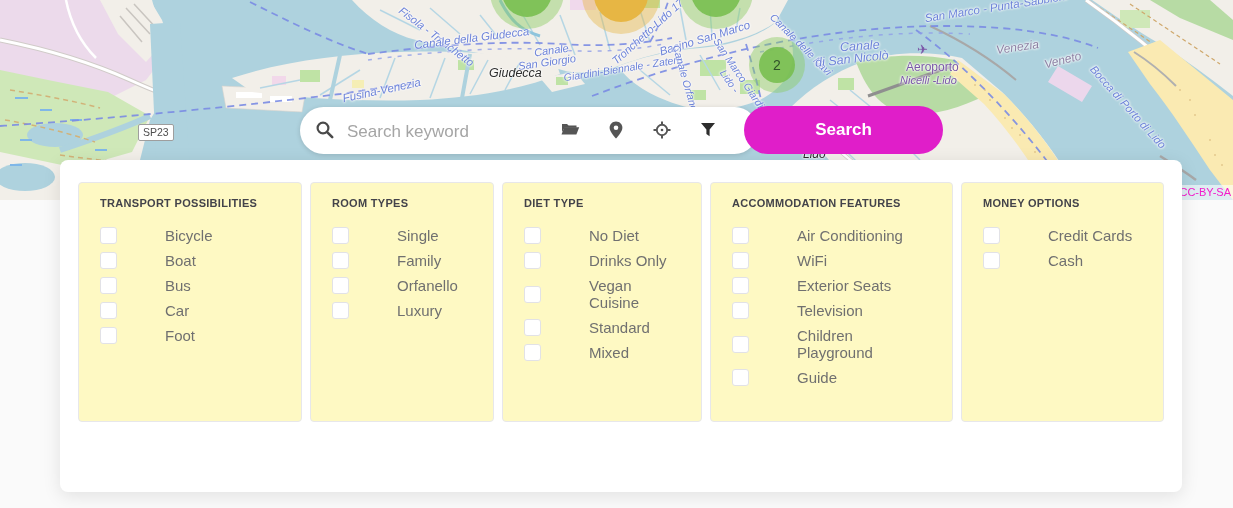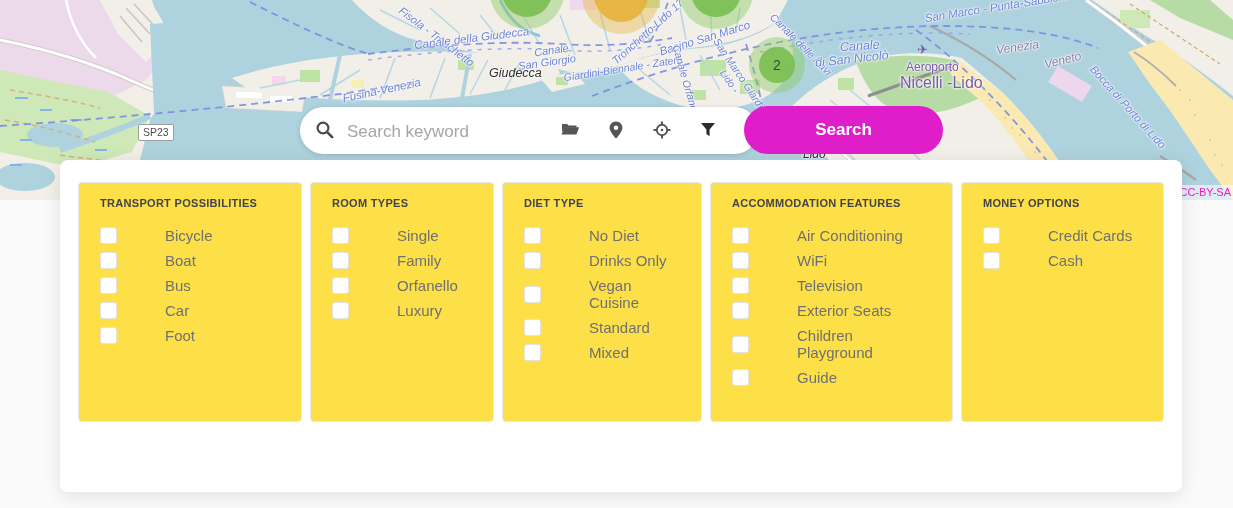--- a/index.html
+++ b/index.html
@@ -56,21 +56,21 @@
     font-family:"Liberation Sans",sans-serif;cursor:pointer;z-index:21;
   }
 
   
   .panel{
     position:absolute;left:60px;top:160px;width:1122px;height:332px;background:#fff;
     border-radius:8px;box-shadow:0 4px 18px rgba(0,0,0,.10);z-index:15;
   }
   .groups{display:flex;gap:8px;padding:22px 18px 0 18px;}
   .group{border:1px solid #e7e7ea;border-radius:4px;height:240px;box-sizing:border-box;
-         padding:14px 20px 0 21px;background:#fde047;}
+         padding:14px 20px 0 21px;background:#fef9c3;}
   .group:nth-of-type(1){width:224px;}
   .group:nth-of-type(2){width:184px;}
   .group:nth-of-type(3){width:200px;}
   .group:nth-of-type(4){width:243px;}
   .group:nth-of-type(5){width:203px;}
   .gtitle{margin:0 0 18px 0;font-size:11px;font-weight:700;color:#43434a;letter-spacing:.3px;}
   .row{display:flex;align-items:center;margin-bottom:8px;cursor:pointer;gap:36px;}
   .cb{width:17px;height:17px;box-sizing:border-box;border:1px solid #e2e2e6;border-radius:3px;
       background:#fff;flex:0 0 auto;}
   .rlabel{font-size:15px;color:#707070;margin-left:12px;line-height:17px;}
@@ -231,21 +231,21 @@
       <span class="ml ml-water" style="left: 716px; top: 34px; font-size: 10.5px; transform-origin: 0px 50%; transform: rotate(56deg);">San Marco Giardinetti</span>
       <span class="ml ml-water" style="left: 722px; top: 66px; font-size: 10px; transform-origin: 0px 50%; transform: rotate(56deg);">Lido -</span>
       <span class="ml ml-water" style="left: 772px; top: 10px; font-size: 10.5px; transform-origin: 0px 50%; transform: rotate(45deg);">Canale delle Navi</span>
       <span class="ml ml-water" style="left: 924px; top: 2px; font-size: 11.5px; transform-origin: 50% 50%; transform: rotate(-9deg);">San Marco - Punta-Sabbioni</span>
       <span class="ml ml-water" style="left: 840px; top: 40px; font-size: 12.5px; transform-origin: 50% 50%; transform: rotate(-4deg);">Canale</span>
       <span class="ml ml-water" style="left: 815px; top: 53px; font-size: 12.5px; transform-origin: 50% 50%; transform: rotate(-6deg);">di San Nicolò</span>
       <span class="ml ml-water" style="left: 1092px; top: 62px; font-size: 11px; transform-origin: 0px 50%; transform: rotate(48deg);">Bocca di Porto di Lido</span>
       <span class="ml ml-place" style="left: 489px; top: 67px; font-size: 12.5px; transform-origin: 50% 50%; transform: rotate(0deg);">Giudecca</span>
       <span class="ml ml-place" style="left: 803px; top: 148px; font-size: 12px; transform-origin: 50% 50%; transform: rotate(0deg);">Lido</span>
       <span class="ml ml-admin" style="left: 906px; top: 61px; font-size: 12px; transform-origin: 50% 50%; transform: rotate(0deg);">Aeroporto</span>
-      <span class="ml ml-admin" style="left: 900px; top: 75px; font-size: 16px; transform-origin: 50% 50%; transform: rotate(0deg);">Nicelli -Lido</span>
+      <span class="ml ml-admin" style="left: 900px; top: 75px; font-size: 11px; transform-origin: 50% 50%; transform: rotate(0deg); font-style: italic;">Nicelli -Lido</span>
       <span class="ml ml-plane" style="left: 917px; top: 43px; font-size: 13px; transform-origin: 50% 50%; transform: rotate(0deg);">✈</span>
       <span class="ml ml-admin2" style="left: 996px; top: 41px; font-size: 12px; transform-origin: 50% 50%; transform: rotate(-8deg);">Venezia</span>
       <span class="ml ml-admin2" style="left: 1044px; top: 54px; font-size: 12px; transform-origin: 50% 50%; transform: rotate(-14deg);">Veneto</span>
     </div>
   <div id="map-markers">
       <div class="marker" style="left: 527px; top: -8px;">
         <div class="halo" style="width: 74px; height: 74px; left: -37px; top: -37px; background: rgba(139, 205, 100, 0.45);"></div>
         <div class="core" style="width: 50px; height: 50px; left: -25px; top: -25px; background: rgba(121, 191, 81, 0.92);"></div>
       </div>
       <div class="marker" style="left: 621px; top: -5px;">
@@ -376,25 +376,25 @@
         <label class="row">
           <span class="cb"></span>
           <span class="rlabel">Air Conditioning</span>
         </label>
         <label class="row">
           <span class="cb"></span>
           <span class="rlabel">WiFi</span>
         </label>
         <label class="row">
           <span class="cb"></span>
+          <span class="rlabel">Exterior Seats</span>
+        </label>
+        <label class="row">
+          <span class="cb"></span>
           <span class="rlabel">Television</span>
-        </label>
-        <label class="row">
-          <span class="cb"></span>
-          <span class="rlabel">Exterior Seats</span>
         </label>
         <label class="row">
           <span class="cb"></span>
           <span class="rlabel">Children Playground</span>
         </label>
         <label class="row">
           <span class="cb"></span>
           <span class="rlabel">Guide</span>
         </label>
       </div>

